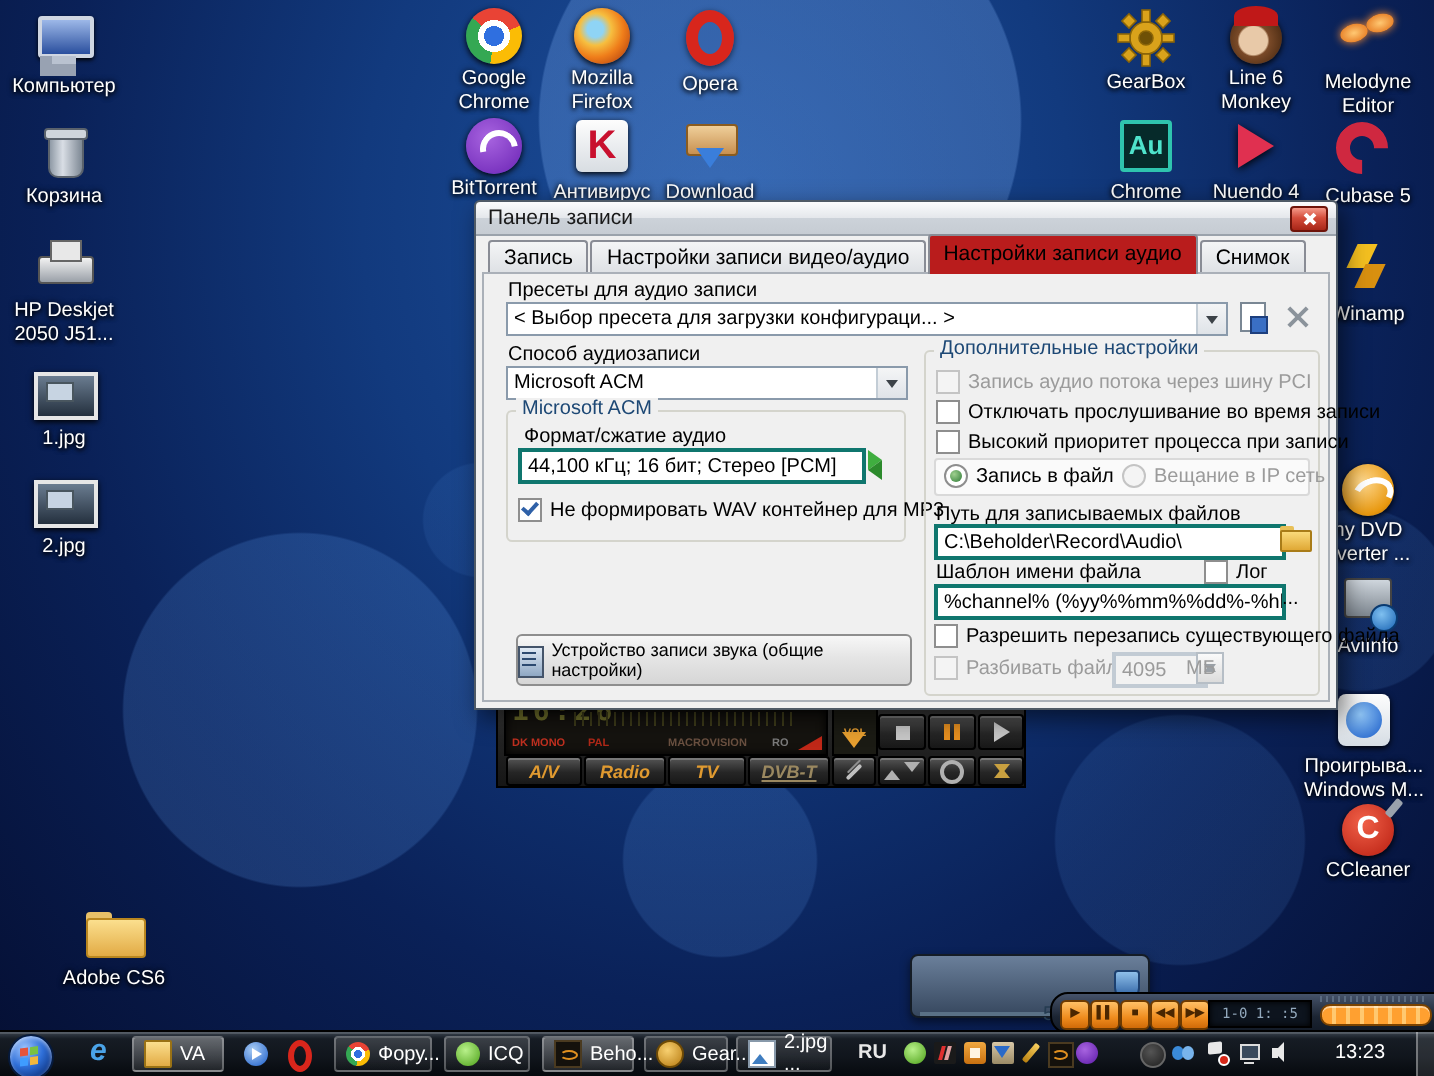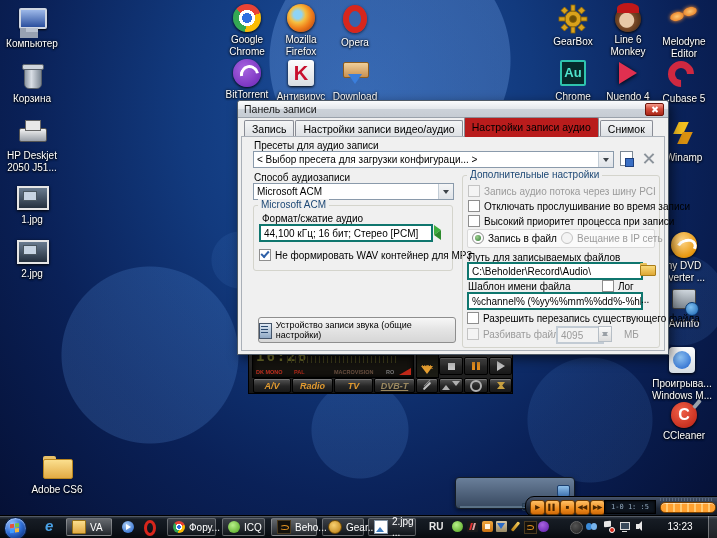--- a/index.html
+++ b/index.html
@@ -434,21 +434,21 @@
     <div class="cb" style="left:229px;top:211px">
       <span class="bx"></span>
       <span>Разрешить перезапись существующего файла</span>
     </div>
     <div class="cb dis" style="left:229px;top:227px">
       <span class="bx"></span>
       <span>Разбивать файлы по</span>
     </div>
     <div class="txt dis" style="left:318px;top:225px;width:38px;height:14px">4095</div>
     <div class="spin" style="left:360px;top:225px"></div>
-    <div class="lbl dis" style="left:386px;top:228px">МБ</div>
+    <div class="lbl dis" style="left:355px;top:228px">МБ</div>
   </div>
 
   <div id="tb">
     <div class="orb">
         <div class="fl"></div>
       </div>
     <div class="ti ti-ie" style="position:absolute;left:45px;top:3px">e</div>
     <div class="tbbtn active" style="left:66px;width:46px">
       <span class="ti ti-folder"></span>
       <span>VA</span>

